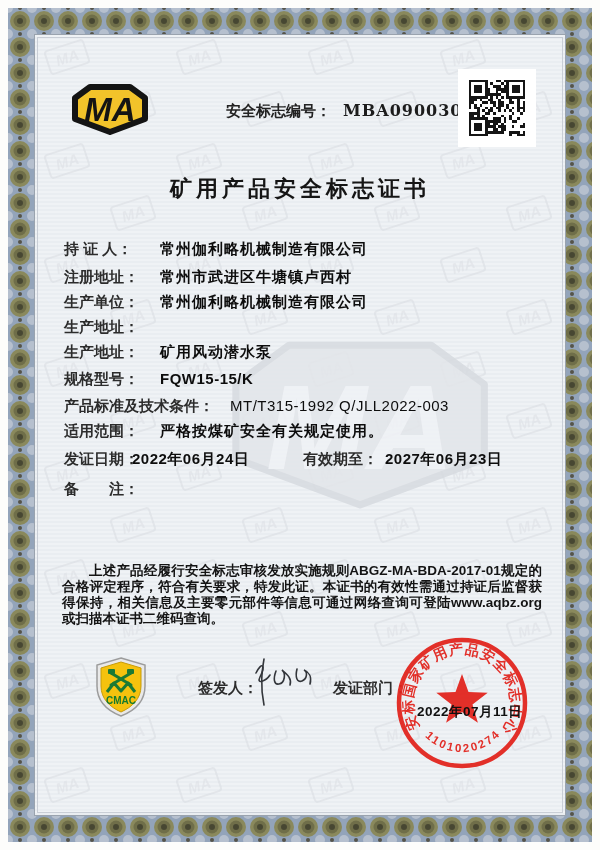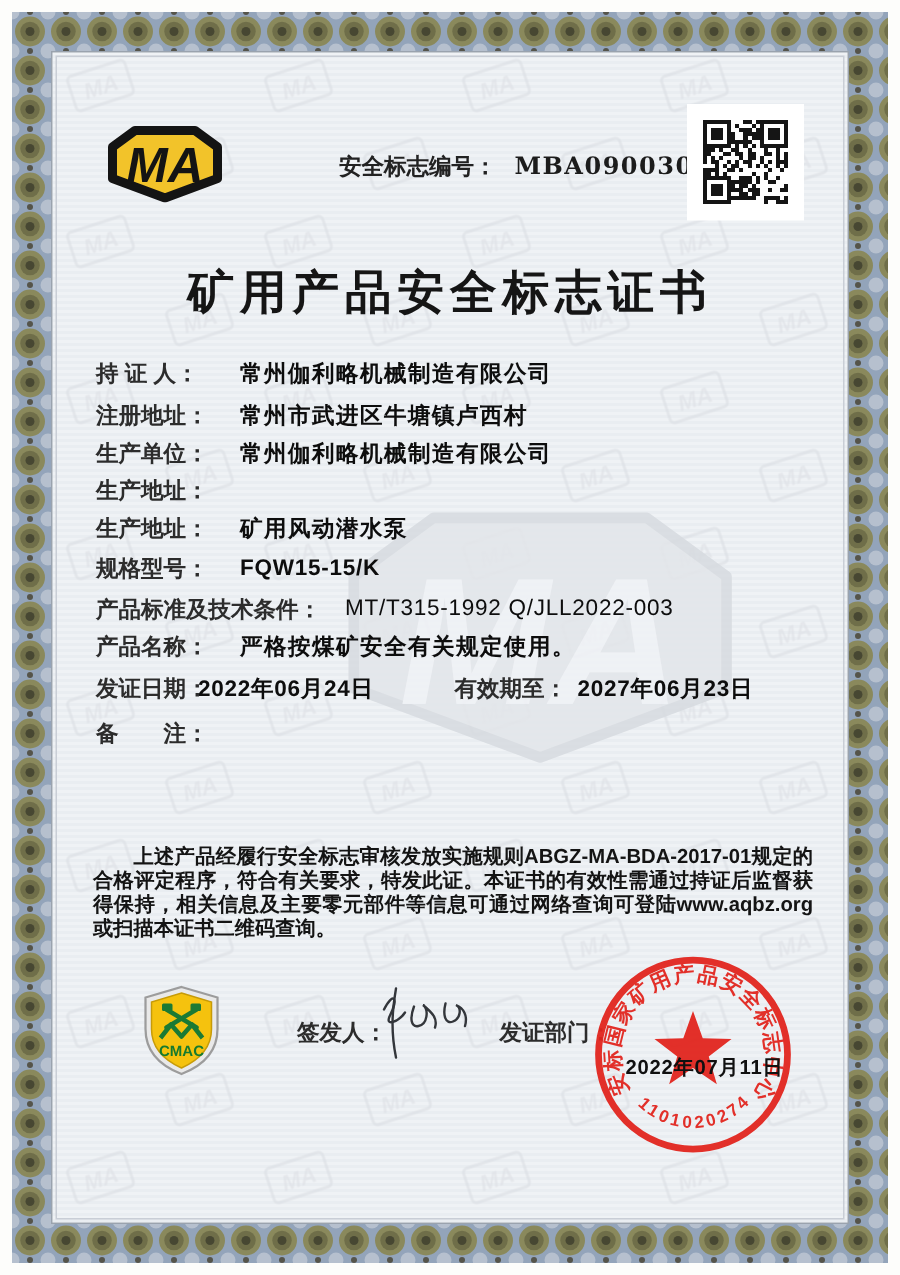--- a/index.html
+++ b/index.html
@@ -8,21 +8,21 @@
   .border-svg{position:absolute;left:8px;top:8px;}
   .content{position:absolute;left:34px;top:34px;width:530px;height:780px;
            background:repeating-linear-gradient(180deg,#eff2f5 0px,#eff2f5 2px,#e9edf1 2px,#e9edf1 4px);
            border:1px solid #9aa3ae;}
   .content::before{content:"";position:absolute;inset:2px;border:1px solid #c9ced6;pointer-events:none;}
   .wm-layer{position:absolute;left:0;top:0;}
   .abs{position:absolute;}
   .mark-line{left:191px;top:66px;font-size:15px;font-weight:bold;color:#222;}
   .mark-num{font-family:"DejaVu Serif",serif;font-size:16px;font-weight:bold;letter-spacing:1px;margin-left:12px;color:#1c1c1c;}
   .title{left:0;top:139px;width:100%;text-align:center;font-family:"DejaVu Serif",serif;
-         font-size:31px;font-weight:900;letter-spacing:4px;color:#151515;}
+         font-size:22px;font-weight:900;letter-spacing:4px;color:#151515;}
   .row-label{font-size:15px;font-weight:bold;color:#2c2c2c;white-space:pre;}
   .val-kai{font-family:"DejaVu Serif",serif;font-size:15px;font-weight:bold;color:#0d0d0d;letter-spacing:1px;}
   .val-sans{font-size:15px;font-weight:bold;color:#0d0d0d;letter-spacing:.5px;}
   .val-code{font-size:15px;font-weight:normal;color:#0d0d0d;letter-spacing:.5px;}
   .statement{left:27px;top:528px;width:480px;font-family:Liberation Sans, sans-serif;font-size:13.5px;
              font-weight:bold;line-height:16px;color:#141414;text-align:justify;text-indent:2em;}
   .stamp-date{left:382px;top:668px;font-size:13.5px;font-weight:bold;color:#101010;z-index:6;letter-spacing:.5px;}
   .sig-label{left:163px;top:644px;font-size:15px;font-weight:bold;color:#2c2c2c;}
   .dept-label{left:298px;top:644px;font-size:15px;font-weight:bold;color:#2c2c2c;}
   .stamp-svg{left:352px;top:593px;z-index:5;opacity:.94;}
@@ -254,21 +254,21 @@
 
     <div class="abs row-label" style="left:29px;top:308px">生产地址：</div>
     <div class="abs val-kai" style="left:125px;top:308px">矿用风动潜水泵</div>
 
     <div class="abs row-label" style="left:29px;top:335px">规格型号：</div>
     <div class="abs val-sans" style="left:125px;top:335px">FQW15-15/K</div>
 
     <div class="abs row-label" style="left:29px;top:362px">产品标准及技术条件：</div>
     <div class="abs val-code" style="left:195px;top:362px">MT/T315-1992 Q/JLL2022-003</div>
 
-    <div class="abs row-label" style="left:29px;top:387px">产品名称：</div>
+    <div class="abs row-label" style="left:29px;top:387px">适用范围：</div>
     <div class="abs val-kai" style="left:125px;top:387px">严格按煤矿安全有关规定使用。</div>
 
     <div class="abs row-label" style="left:29px;top:415px">发证日期：</div>
     <div class="abs val-sans" style="left:97px;top:415px">2022年06月24日</div>
     <div class="abs row-label" style="left:268px;top:415px">有效期至：</div>
     <div class="abs val-sans" style="left:350px;top:415px">2027年06月23日</div>
 
     <div class="abs row-label" style="left:29px;top:445px">备　　注：</div>
     <div class="abs val-kai" style="left:125px;top:445px"></div>
 

